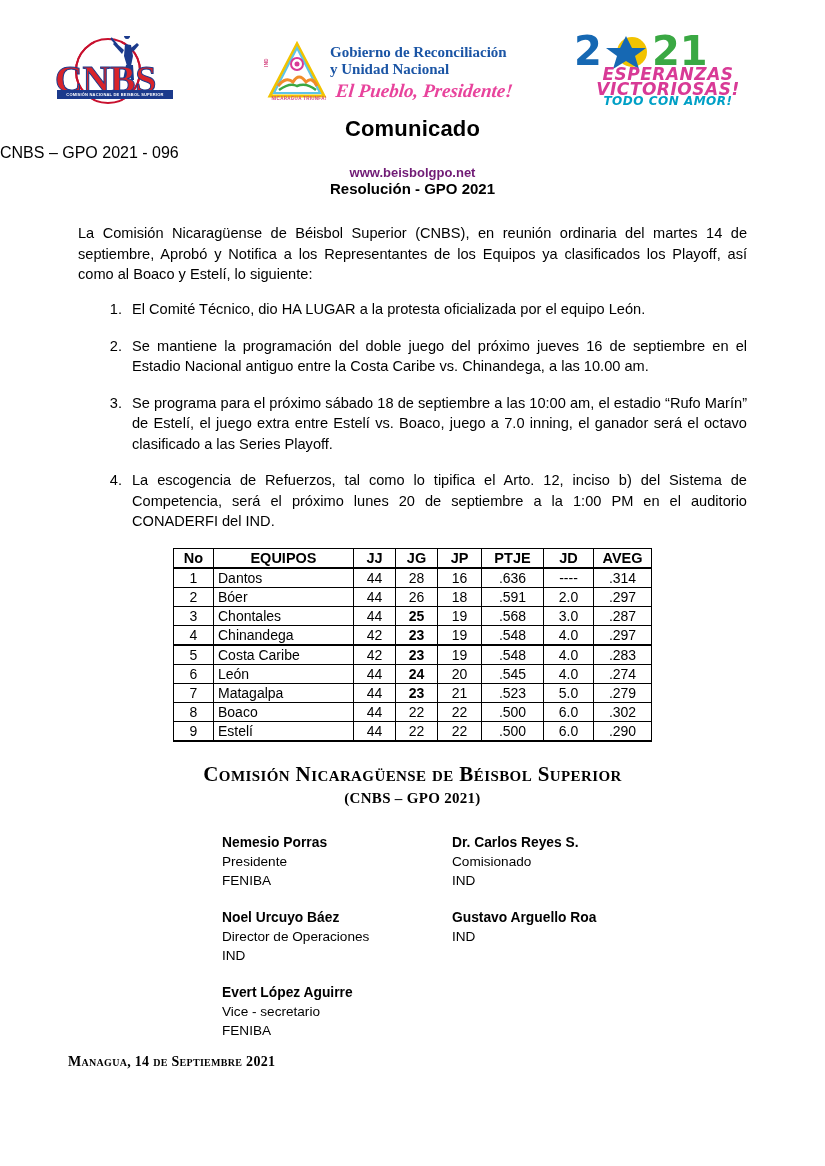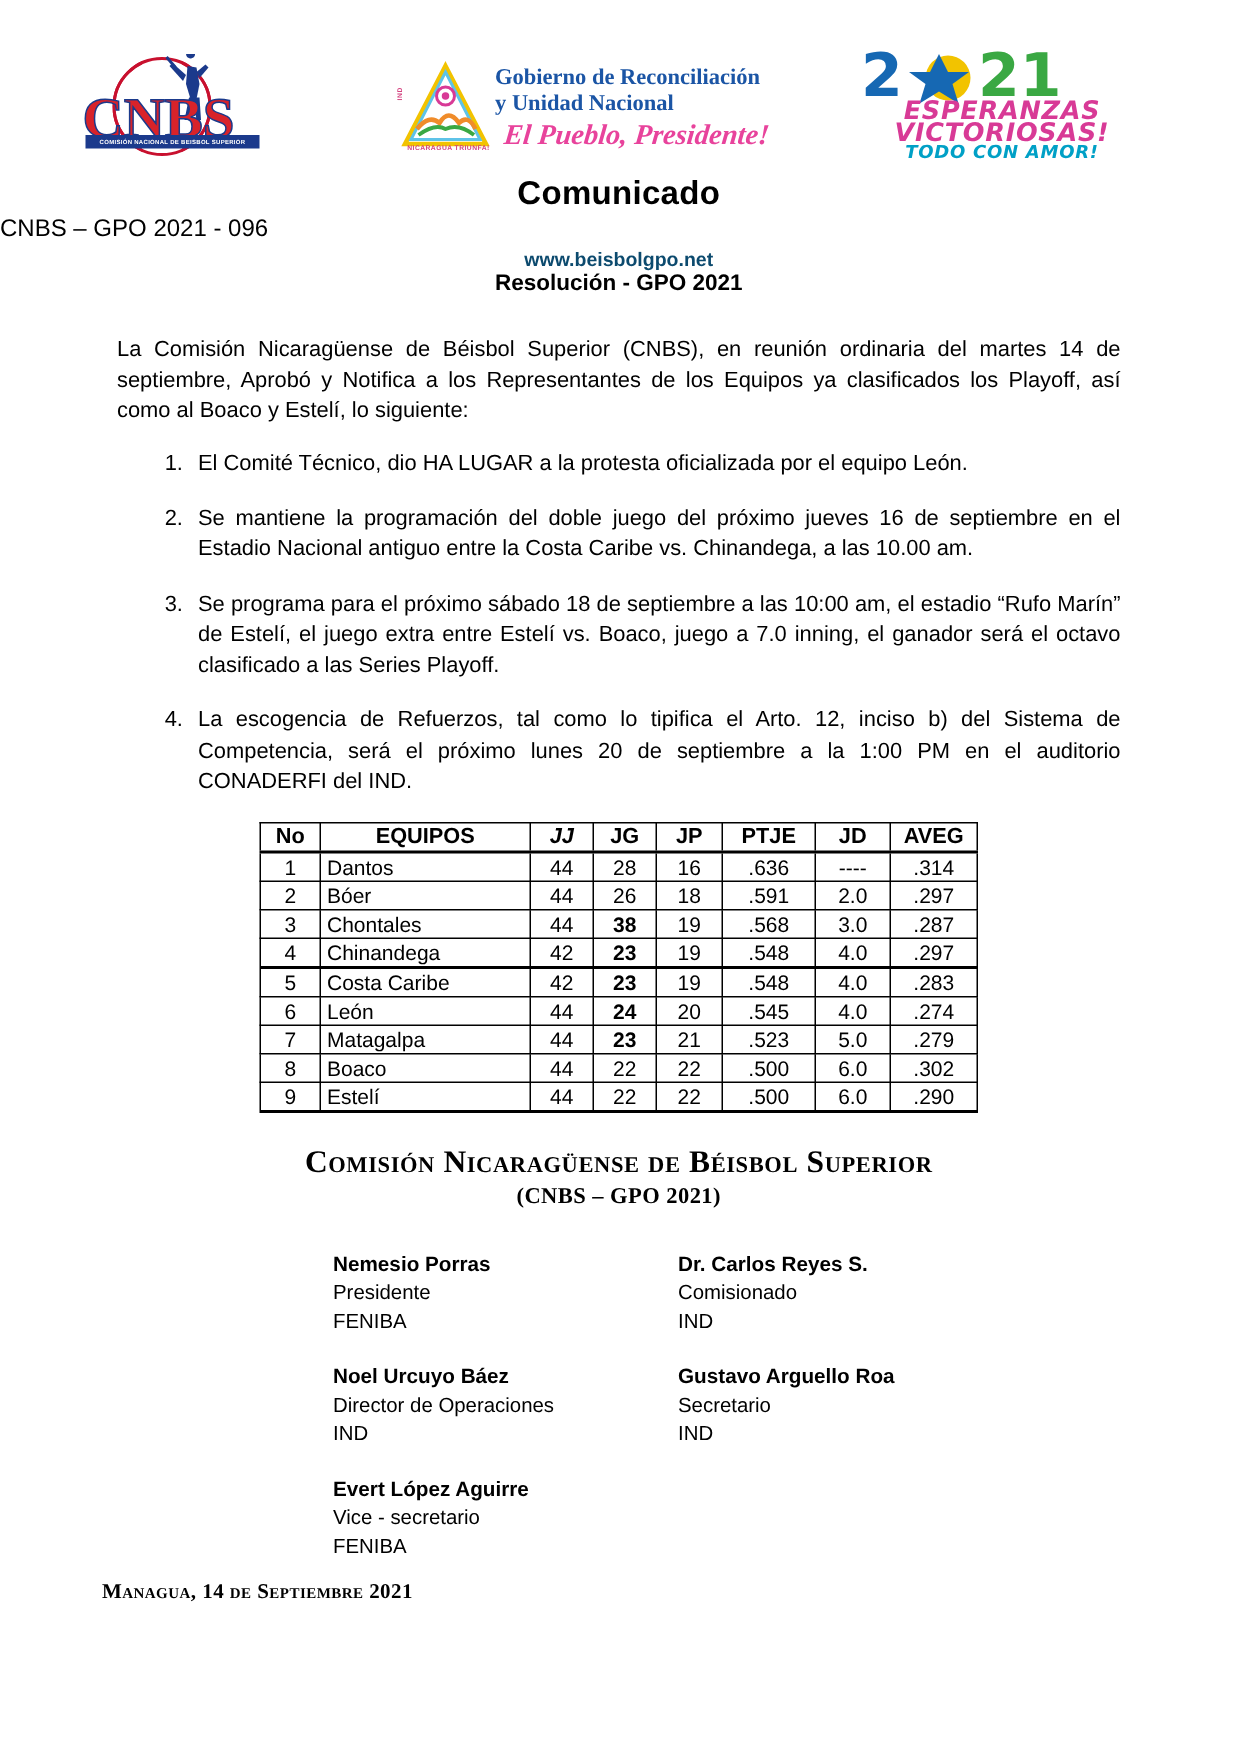--- a/index.html
+++ b/index.html
@@ -226,21 +226,21 @@
   }
   .title-sub {
     text-align: left;
     font-size: 16px;
     margin-top: 2px;
   }
   .title-url {
     text-align: center;
     font-size: 13px;
     font-weight: bold;
-    color: #0c4a6e;
+    color: #701a75;
     margin-top: 3px;
   }
   .title-res {
     text-align: center;
     font-size: 15px;
     font-weight: bold;
   }
 
   
   .body-wrap {
@@ -284,21 +284,21 @@
     box-sizing: border-box;
   }
   table.standings thead th {
     text-align: center;
     font-weight: bold;
     font-size: 14.5px;
     border-bottom: 2px solid #000;
   }
   table.standings th.c-no { width: 40px; }
   table.standings th.c-eq { width: 140px; }
-  table.standings th.c-jj { width: 42px; font-style: italic; }
+  table.standings th.c-jj { width: 42px; }
   table.standings th.c-jg { width: 42px; }
   table.standings th.c-jp { width: 44px; }
   table.standings th.c-pt { width: 62px; }
   table.standings th.c-jd { width: 50px; }
   table.standings th.c-av { width: 58px; }
   td.num { text-align: center; }
   td.team { text-align: left; padding-left: 8px; }
   td.strong { font-weight: bold; }
   tr.thickline td { border-top: 2px solid #000; }
   tr.lastrow td { border-bottom: 2px solid #000; }
@@ -454,21 +454,21 @@
             <td class="num">26</td>
             <td class="num">18</td>
             <td class="num">.591</td>
             <td class="num">2.0</td>
             <td class="num">.297</td>
           </tr>
           <tr class="">
             <td class="num">3</td>
             <td class="team">Chontales</td>
             <td class="num">44</td>
-            <td class="num strong">38</td>
+            <td class="num strong">25</td>
             <td class="num">19</td>
             <td class="num">.568</td>
             <td class="num">3.0</td>
             <td class="num">.287</td>
           </tr>
           <tr class="">
             <td class="num">4</td>
             <td class="team">Chinandega</td>
             <td class="num">42</td>
             <td class="num strong">23</td>
@@ -548,21 +548,20 @@
         </div>
       </div>
       <div class="sig-row">
         <div class="sig-col">
           <div class="sig-name">Noel Urcuyo Báez</div>
           <div>Director de Operaciones</div>
           <div>IND</div>
         </div>
         <div class="sig-col">
           <div class="sig-name">Gustavo Arguello Roa</div>
-          <div>Secretario</div>
           <div>IND</div>
         </div>
       </div>
       <div class="sig-row">
         <div class="sig-col">
           <div class="sig-name">Evert López Aguirre</div>
           <div>Vice - secretario</div>
           <div>FENIBA</div>
         </div>
         <div class="sig-col"></div>

